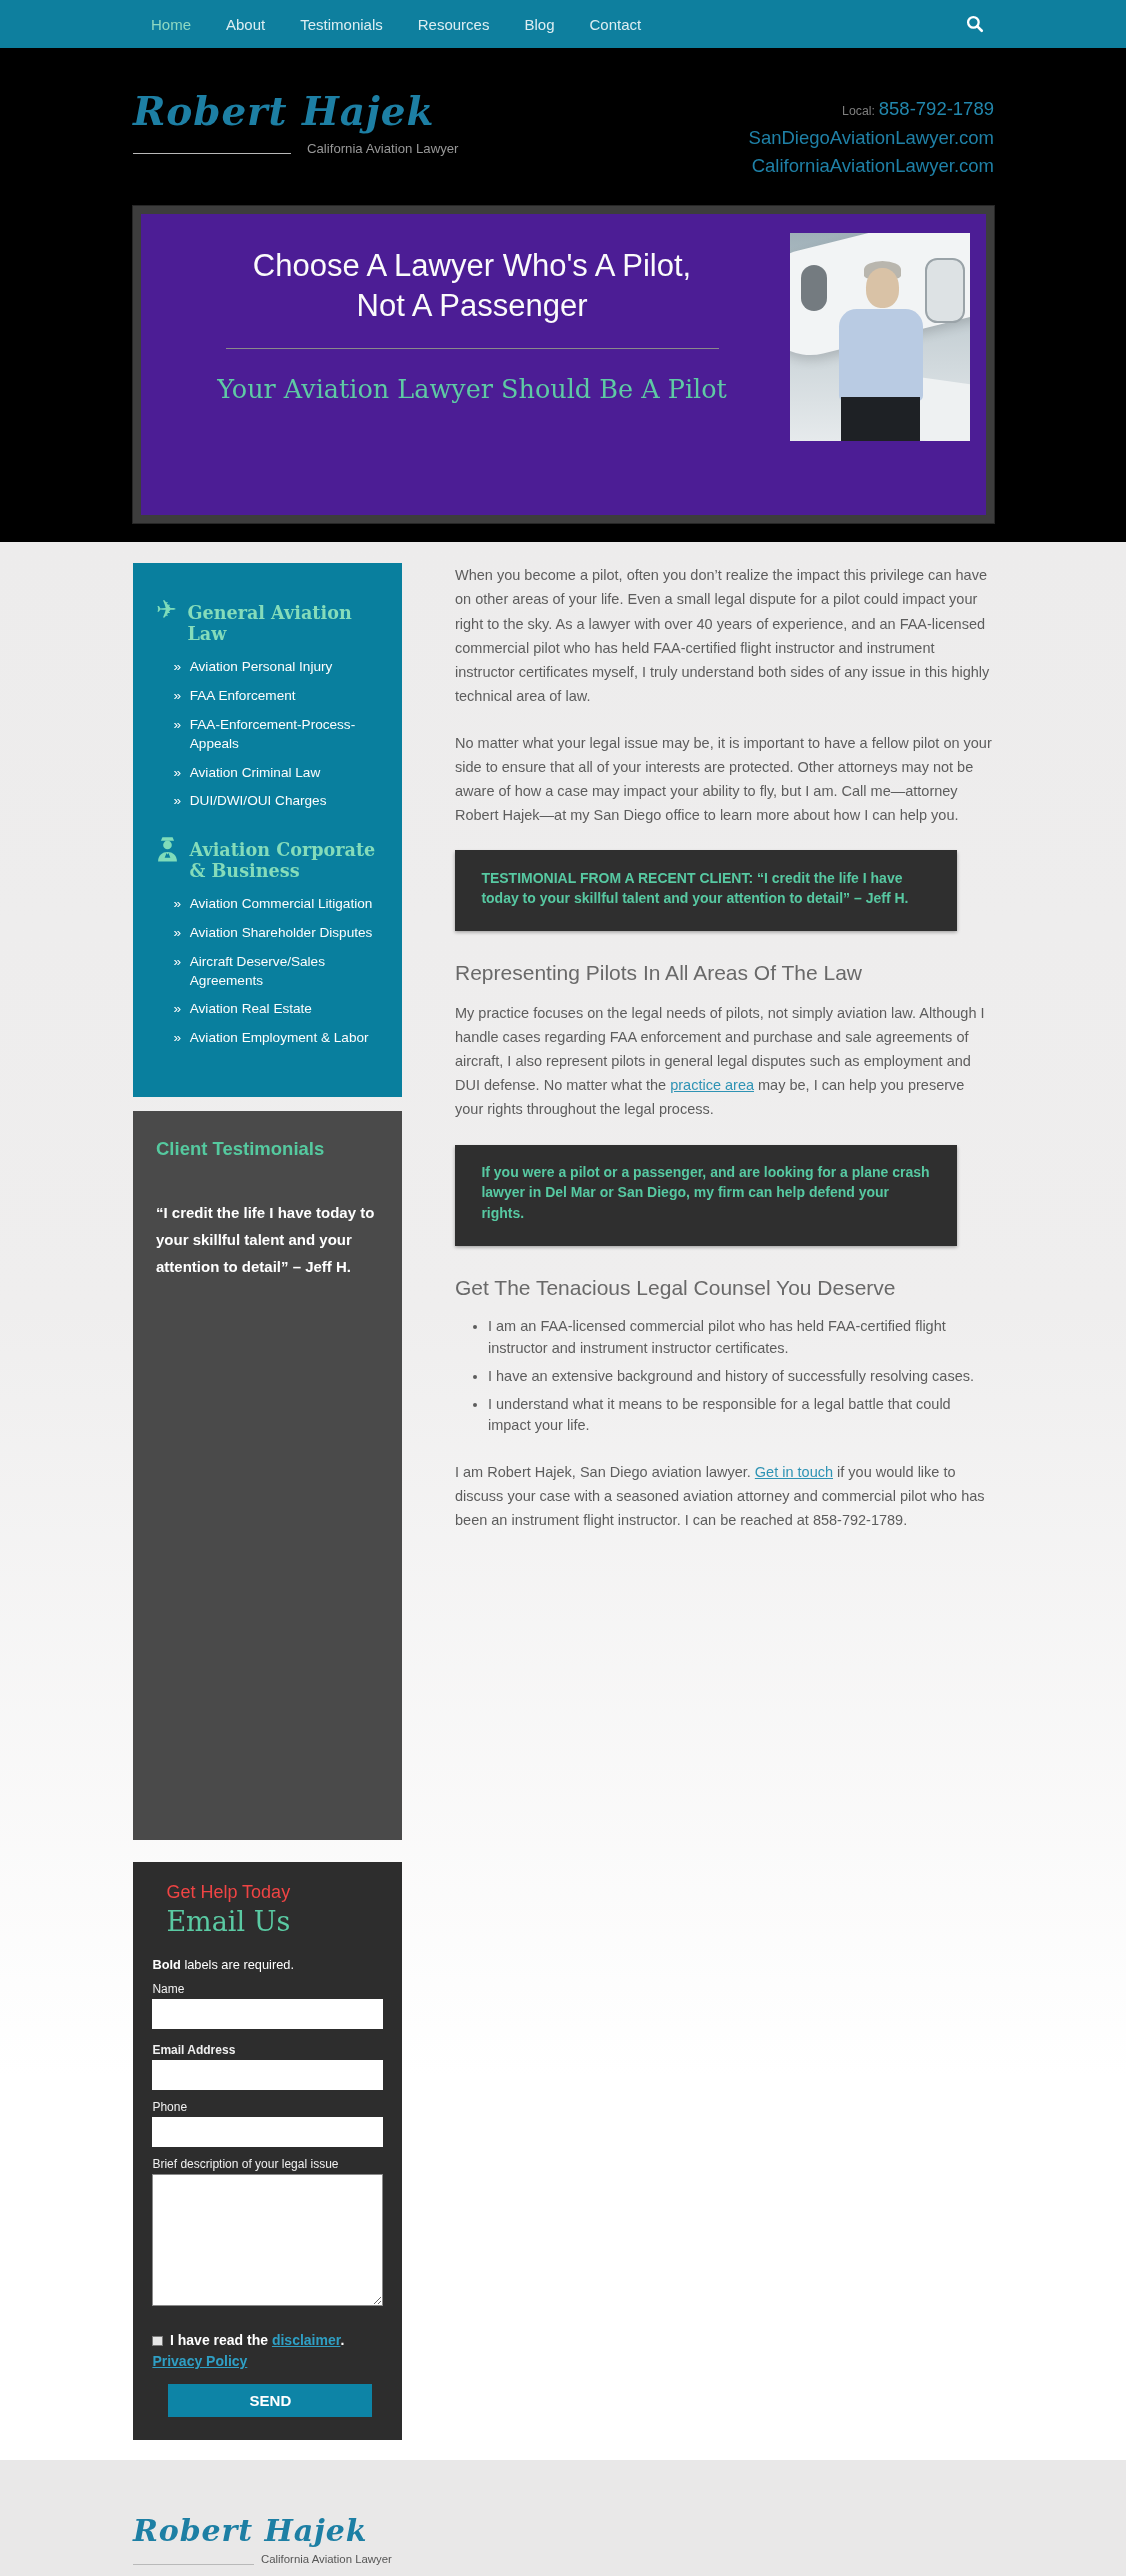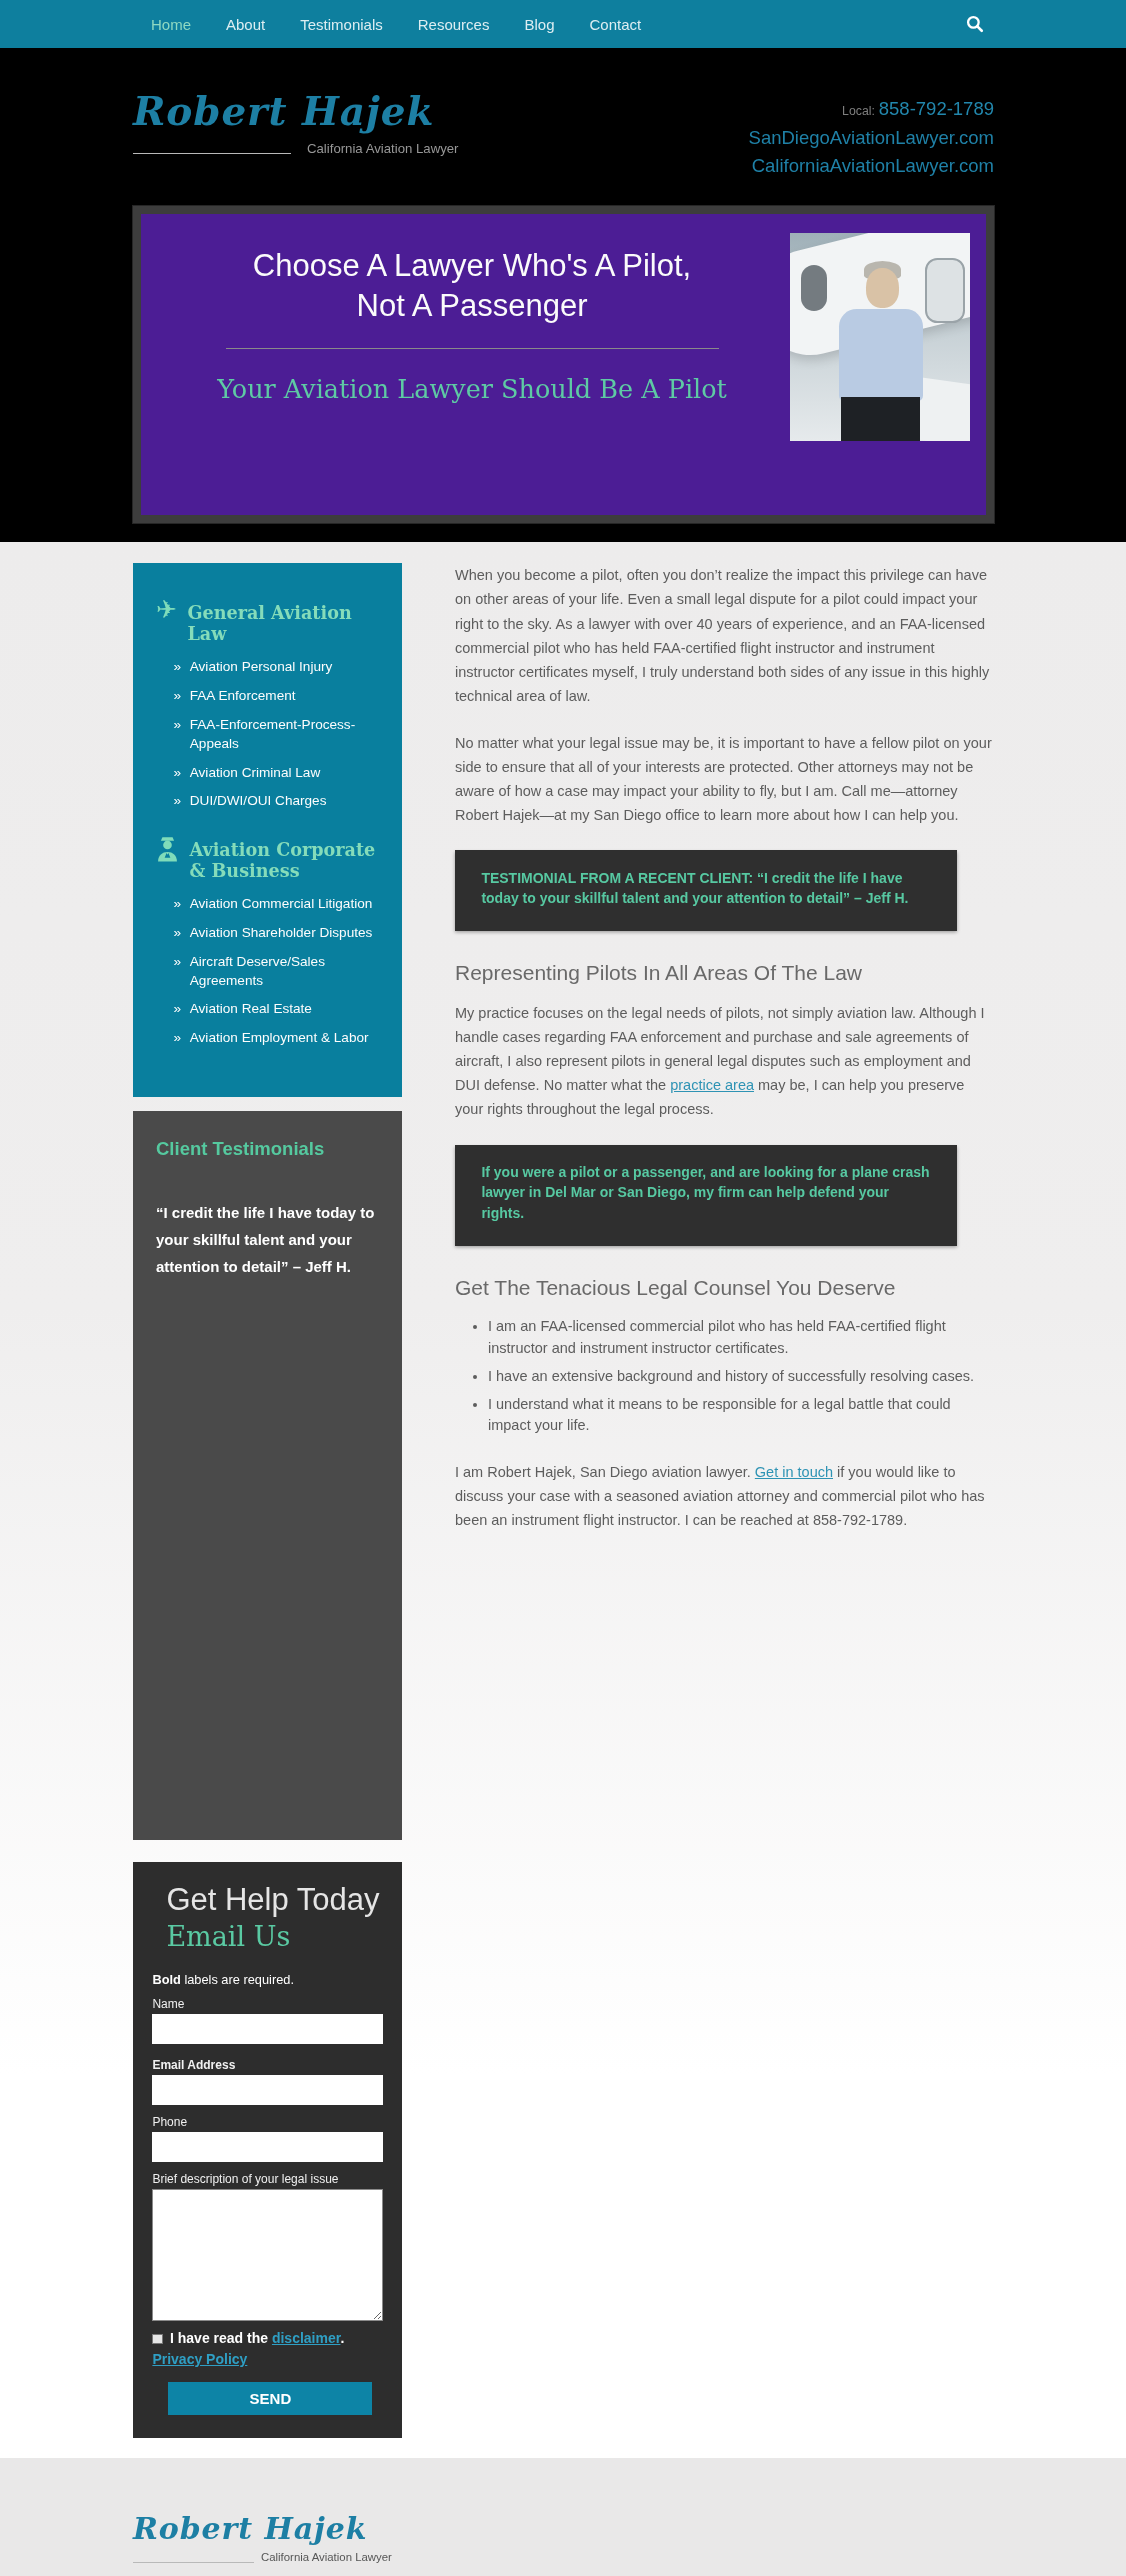--- a/index.html
+++ b/index.html
@@ -70,29 +70,29 @@
              line-height:1.35; cursor:pointer; text-decoration:none; }
   .pg-chev { flex:0 0 auto; }
 
   
   .testimonials-box { background:#4a4a4a; margin-top:14px; height:729px; padding:26.4px 23px; }
   .t-title { color:#55c99f; font-size:18.5px; font-weight:bold; }
   .t-quote { margin-top:39px; color:#fff; font-weight:bold; font-size:15px; line-height:1.8; }
 
   
   .form-box { background:#2d2d2d; margin-top:22px; padding:19.4px 19.4px 23px; }
-  .f-title { color:#e5e5e5; font-size:31px; font-weight:400; padding-left:14px; }
+  .f-title { color:#ef4444; font-size:18px; font-weight:400; padding-left:14px; }
   .f-subtitle { font-family:"DejaVu Serif", serif; color:#5acaa3; font-size:27px; padding-left:14px;
                 margin-top:3.5px; }
   .f-note { color:#fff; font-size:12.8px; margin:19.4px 0 5.3px; }
   .f-label { color:#f0f0f0; font-size:12px; margin:10.6px 0 2.6px; }
   .f-label.bold { font-weight:bold; margin-top:14px; }
   .f-input { width:100%; height:30px; border:none; background:#fff; }
   .f-textarea { width:100%; height:132px; border:0.9px solid #8a8a8a; background:#fff; resize:vertical; }
-  .f-check-row { margin-top:5px; color:#fff; font-weight:bold; font-size:14px; line-height:1.35; }
+  .f-check-row { margin-top:22px; color:#fff; font-weight:bold; font-size:14px; line-height:1.35; }
   .cb { display:inline-block; width:10.6px; height:10.6px; background:#e6e6e6; border:0.9px solid #777;
         vertical-align:middle; margin-right:7px; cursor:pointer; }
   .f-link { color:#2f9fc4; text-decoration:underline; cursor:pointer; font-weight:bold; }
   .privacy { display:block; margin-top:1.8px; }
   .send-btn { display:block; width:204px; margin:14px 0 0 16px; background:#0d84a6; color:#fff;
               font-weight:bold; font-size:15px; font-family:"Liberation Sans", sans-serif;
               border:none; padding:8px 0; text-align:center; cursor:pointer; }
 
   
   .page-title { font-size:26.4px; color:#3a3a3a; font-weight:500; line-height:1.28; margin:10.6px 0 21px; }

